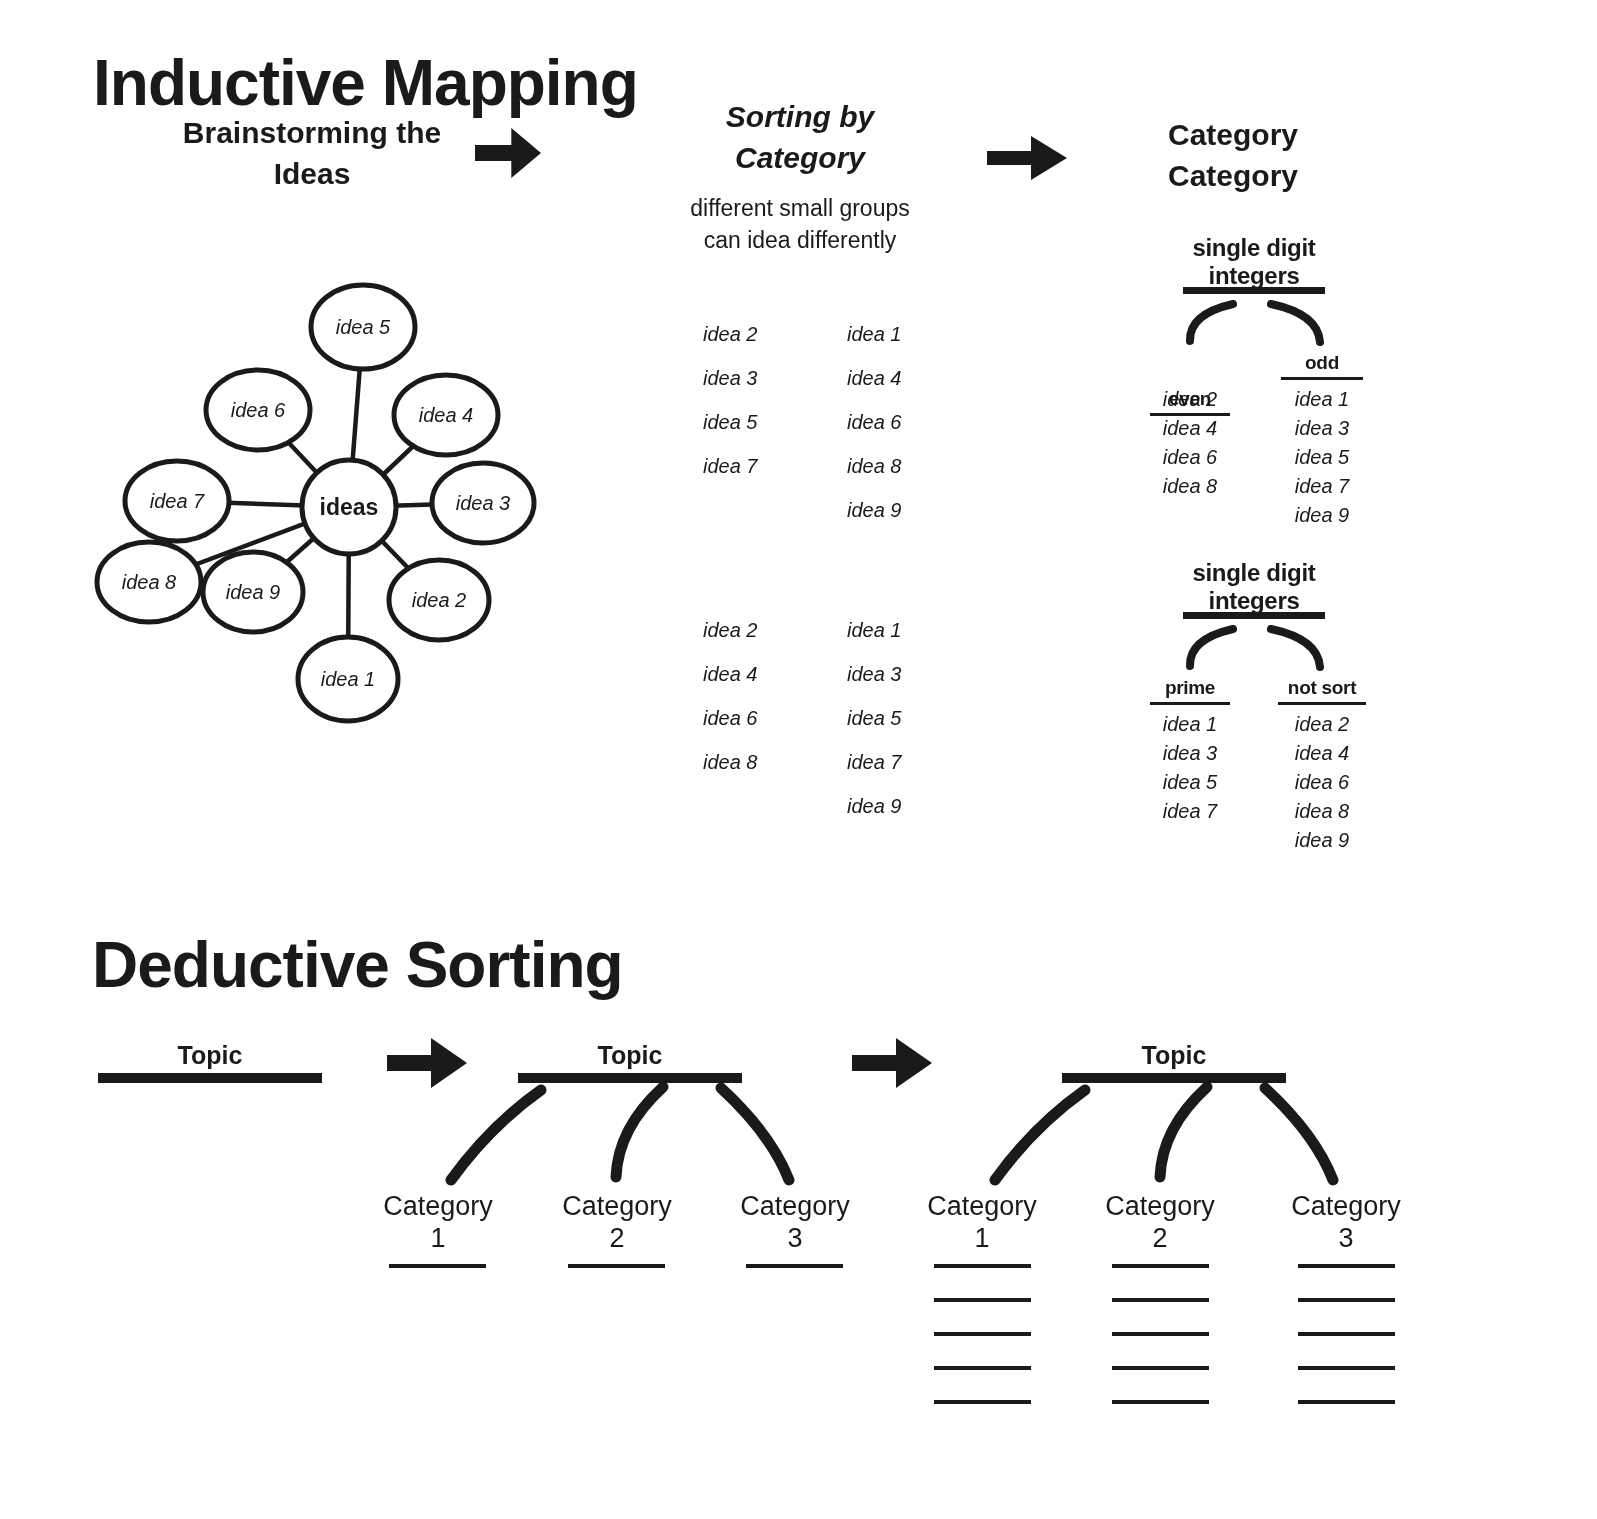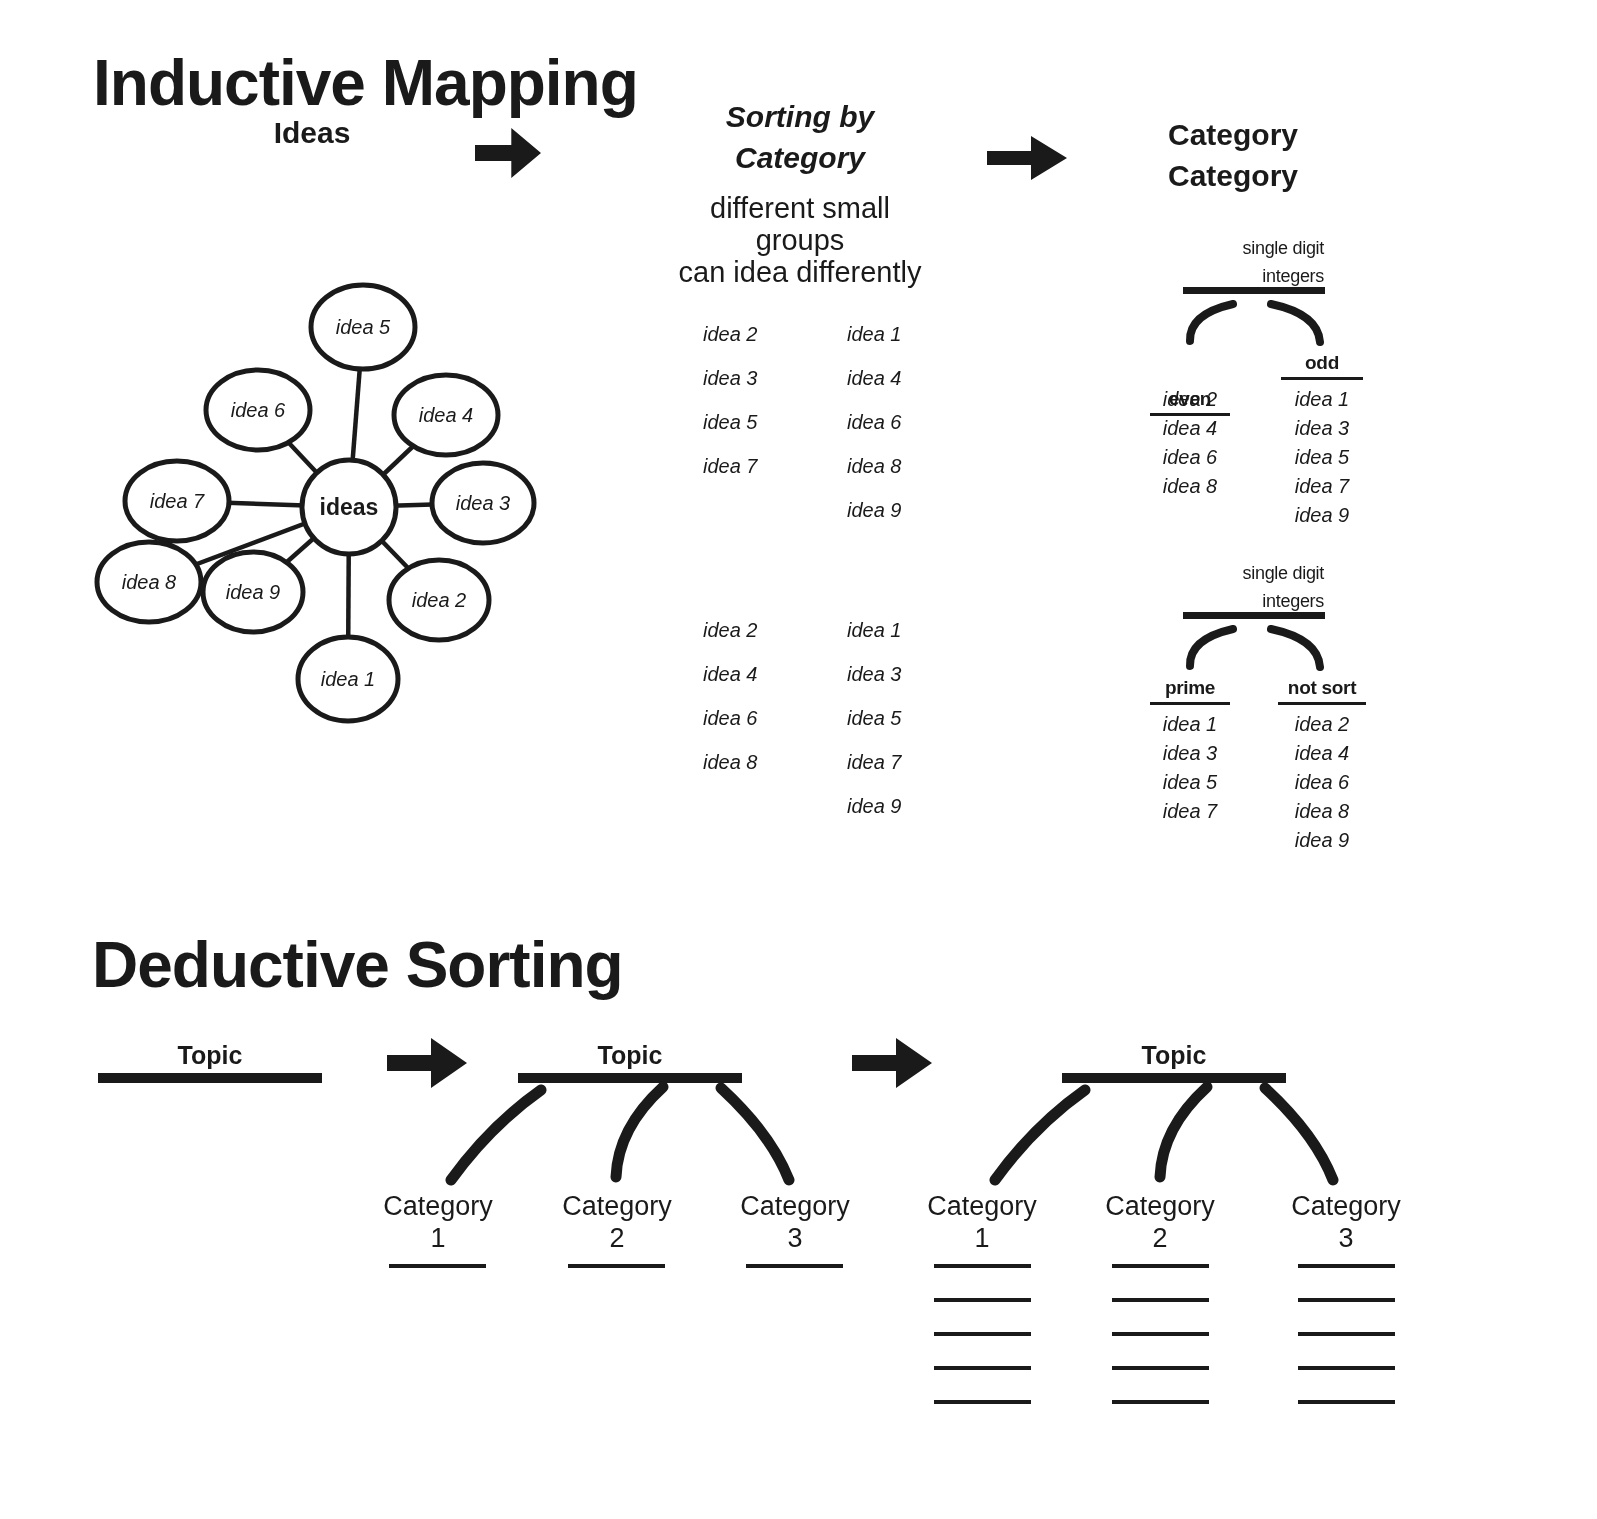--- a/index.html
+++ b/index.html
@@ -2,41 +2,42 @@
 <html><head>
 <meta charset="utf-8">
 <style>
   html,body{margin:0;padding:0;background:#fff;}
   .page{position:relative;width:1597px;height:1519px;background:#ffffff;
         font-family:"Liberation Sans",sans-serif;color:#1a1a1a;overflow:hidden;}
   .abs{position:absolute;}
   .h1{font-size:64px;font-weight:bold;letter-spacing:-1px;line-height:1.1;white-space:nowrap;}
   .h2{font-size:30px;font-weight:bold;line-height:41px;text-align:center;}
   .h2-left{font-size:30px;font-weight:bold;line-height:41px;text-align:left;}
-  .note{font-size:29px;line-height:32px;text-align:center;}
+  .note{font-size:23px;line-height:32px;text-align:center;}
   .item{font-style:italic;font-size:20px;}
   .sort-col{line-height:44px;text-align:left;}
-  .tree-root{font-size:18px;font-weight:normal;line-height:28px;text-align:right;letter-spacing:-0.3px;}
+  .tree-root{font-size:24px;font-weight:bold;line-height:28px;text-align:center;letter-spacing:-0.3px;}
   .bar{background:#1a1a1a;}
   .branch-label{font-size:19px;font-weight:bold;text-align:center;
                 border-bottom:3px solid #1a1a1a;padding-bottom:3px;letter-spacing:-0.3px;}
   .tree-list{line-height:29px;text-align:center;}
   .topic{font-size:25px;font-weight:bold;text-align:center;line-height:28px;}
   .cat-label{font-size:27px;line-height:32px;text-align:center;}
   .blank{background:#1a1a1a;height:4px;}
   svg{display:block;}
 </style>
 </head>
 <body>
 
 <div class="page">
 
   <div class="abs h1" style="left:93px;top:48px;">Inductive Mapping</div>
 
   <div class="abs h2" style="left:162px;top:112px;width:300px;">
+    <div>Brainstorming the</div>
     <div>Ideas</div>
   </div>
 
   <svg class="abs" style="left:475px;top:128px;" width="66" height="50" viewBox="0 0 80 50" preserveAspectRatio="none">
     <polygon points="0,17 44,17 44,0 80,25 44,50 44,33 0,33" fill="#1a1a1a"></polygon>
   </svg>
 
   <svg class="abs" style="left:80px;top:270px;" width="470" height="470" viewBox="0 0 470 470">
     <g stroke="#1a1a1a" stroke-width="4.5">
       <line x1="269" y1="237" x2="268" y2="409"></line>

